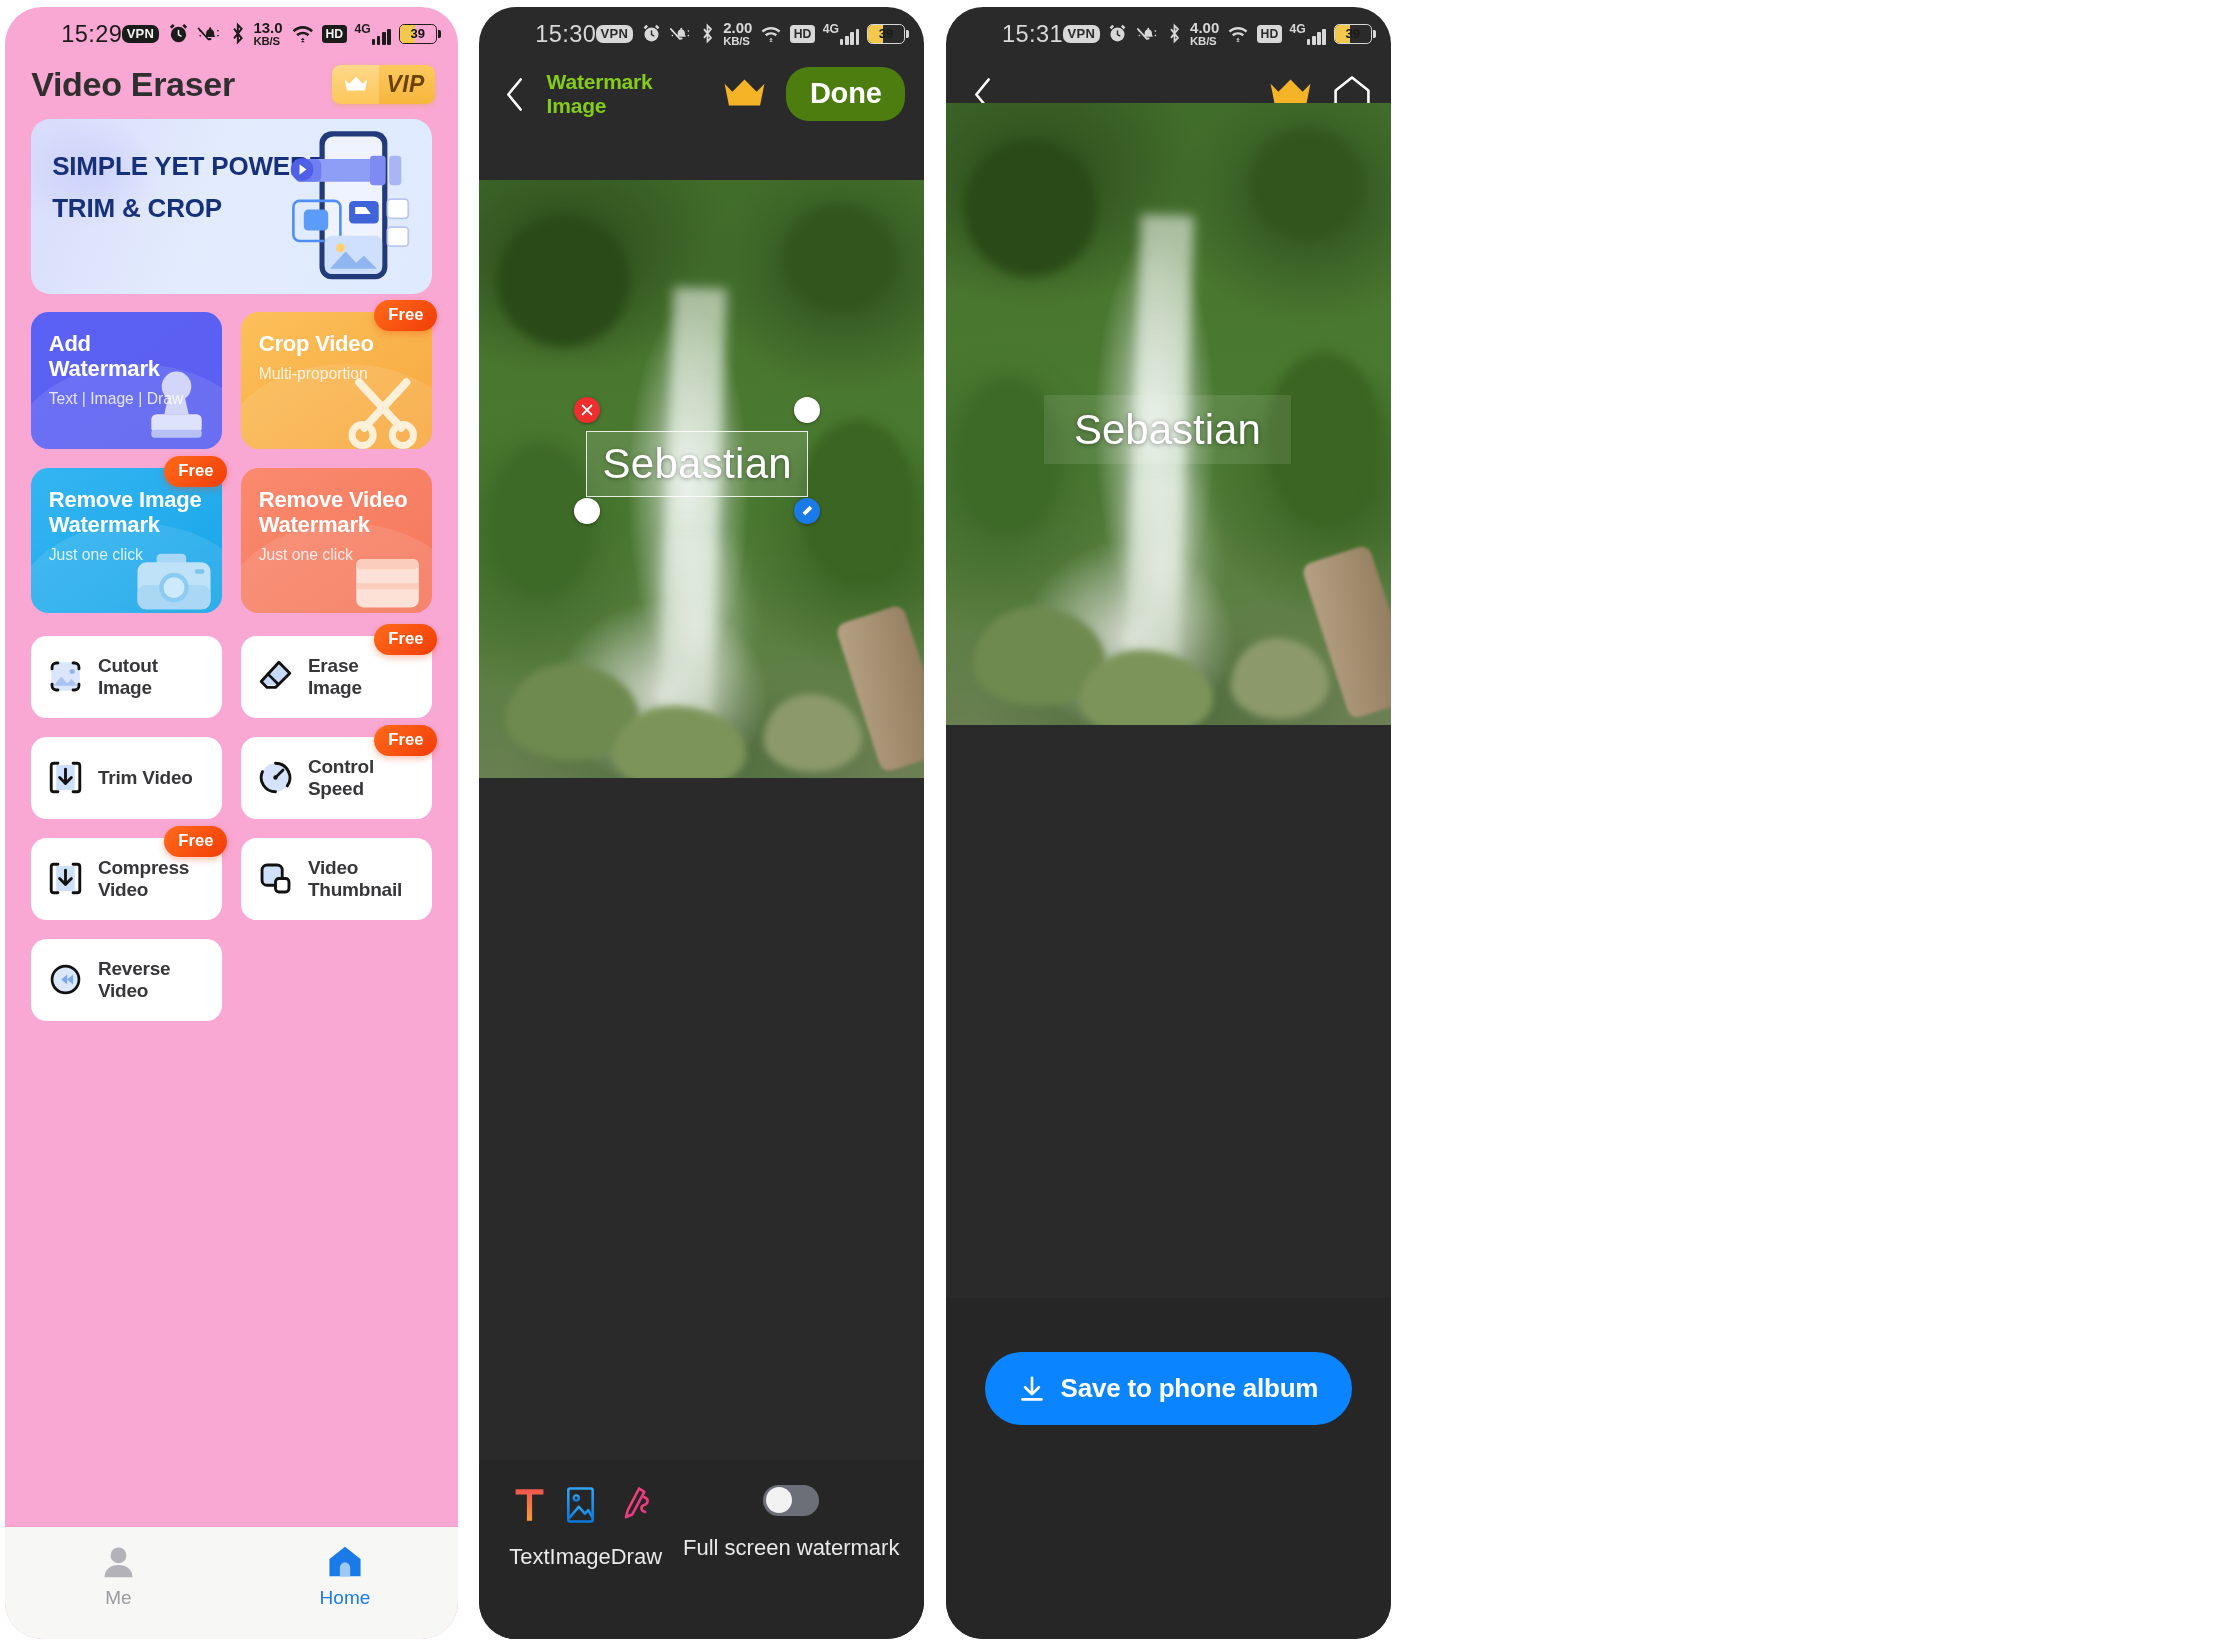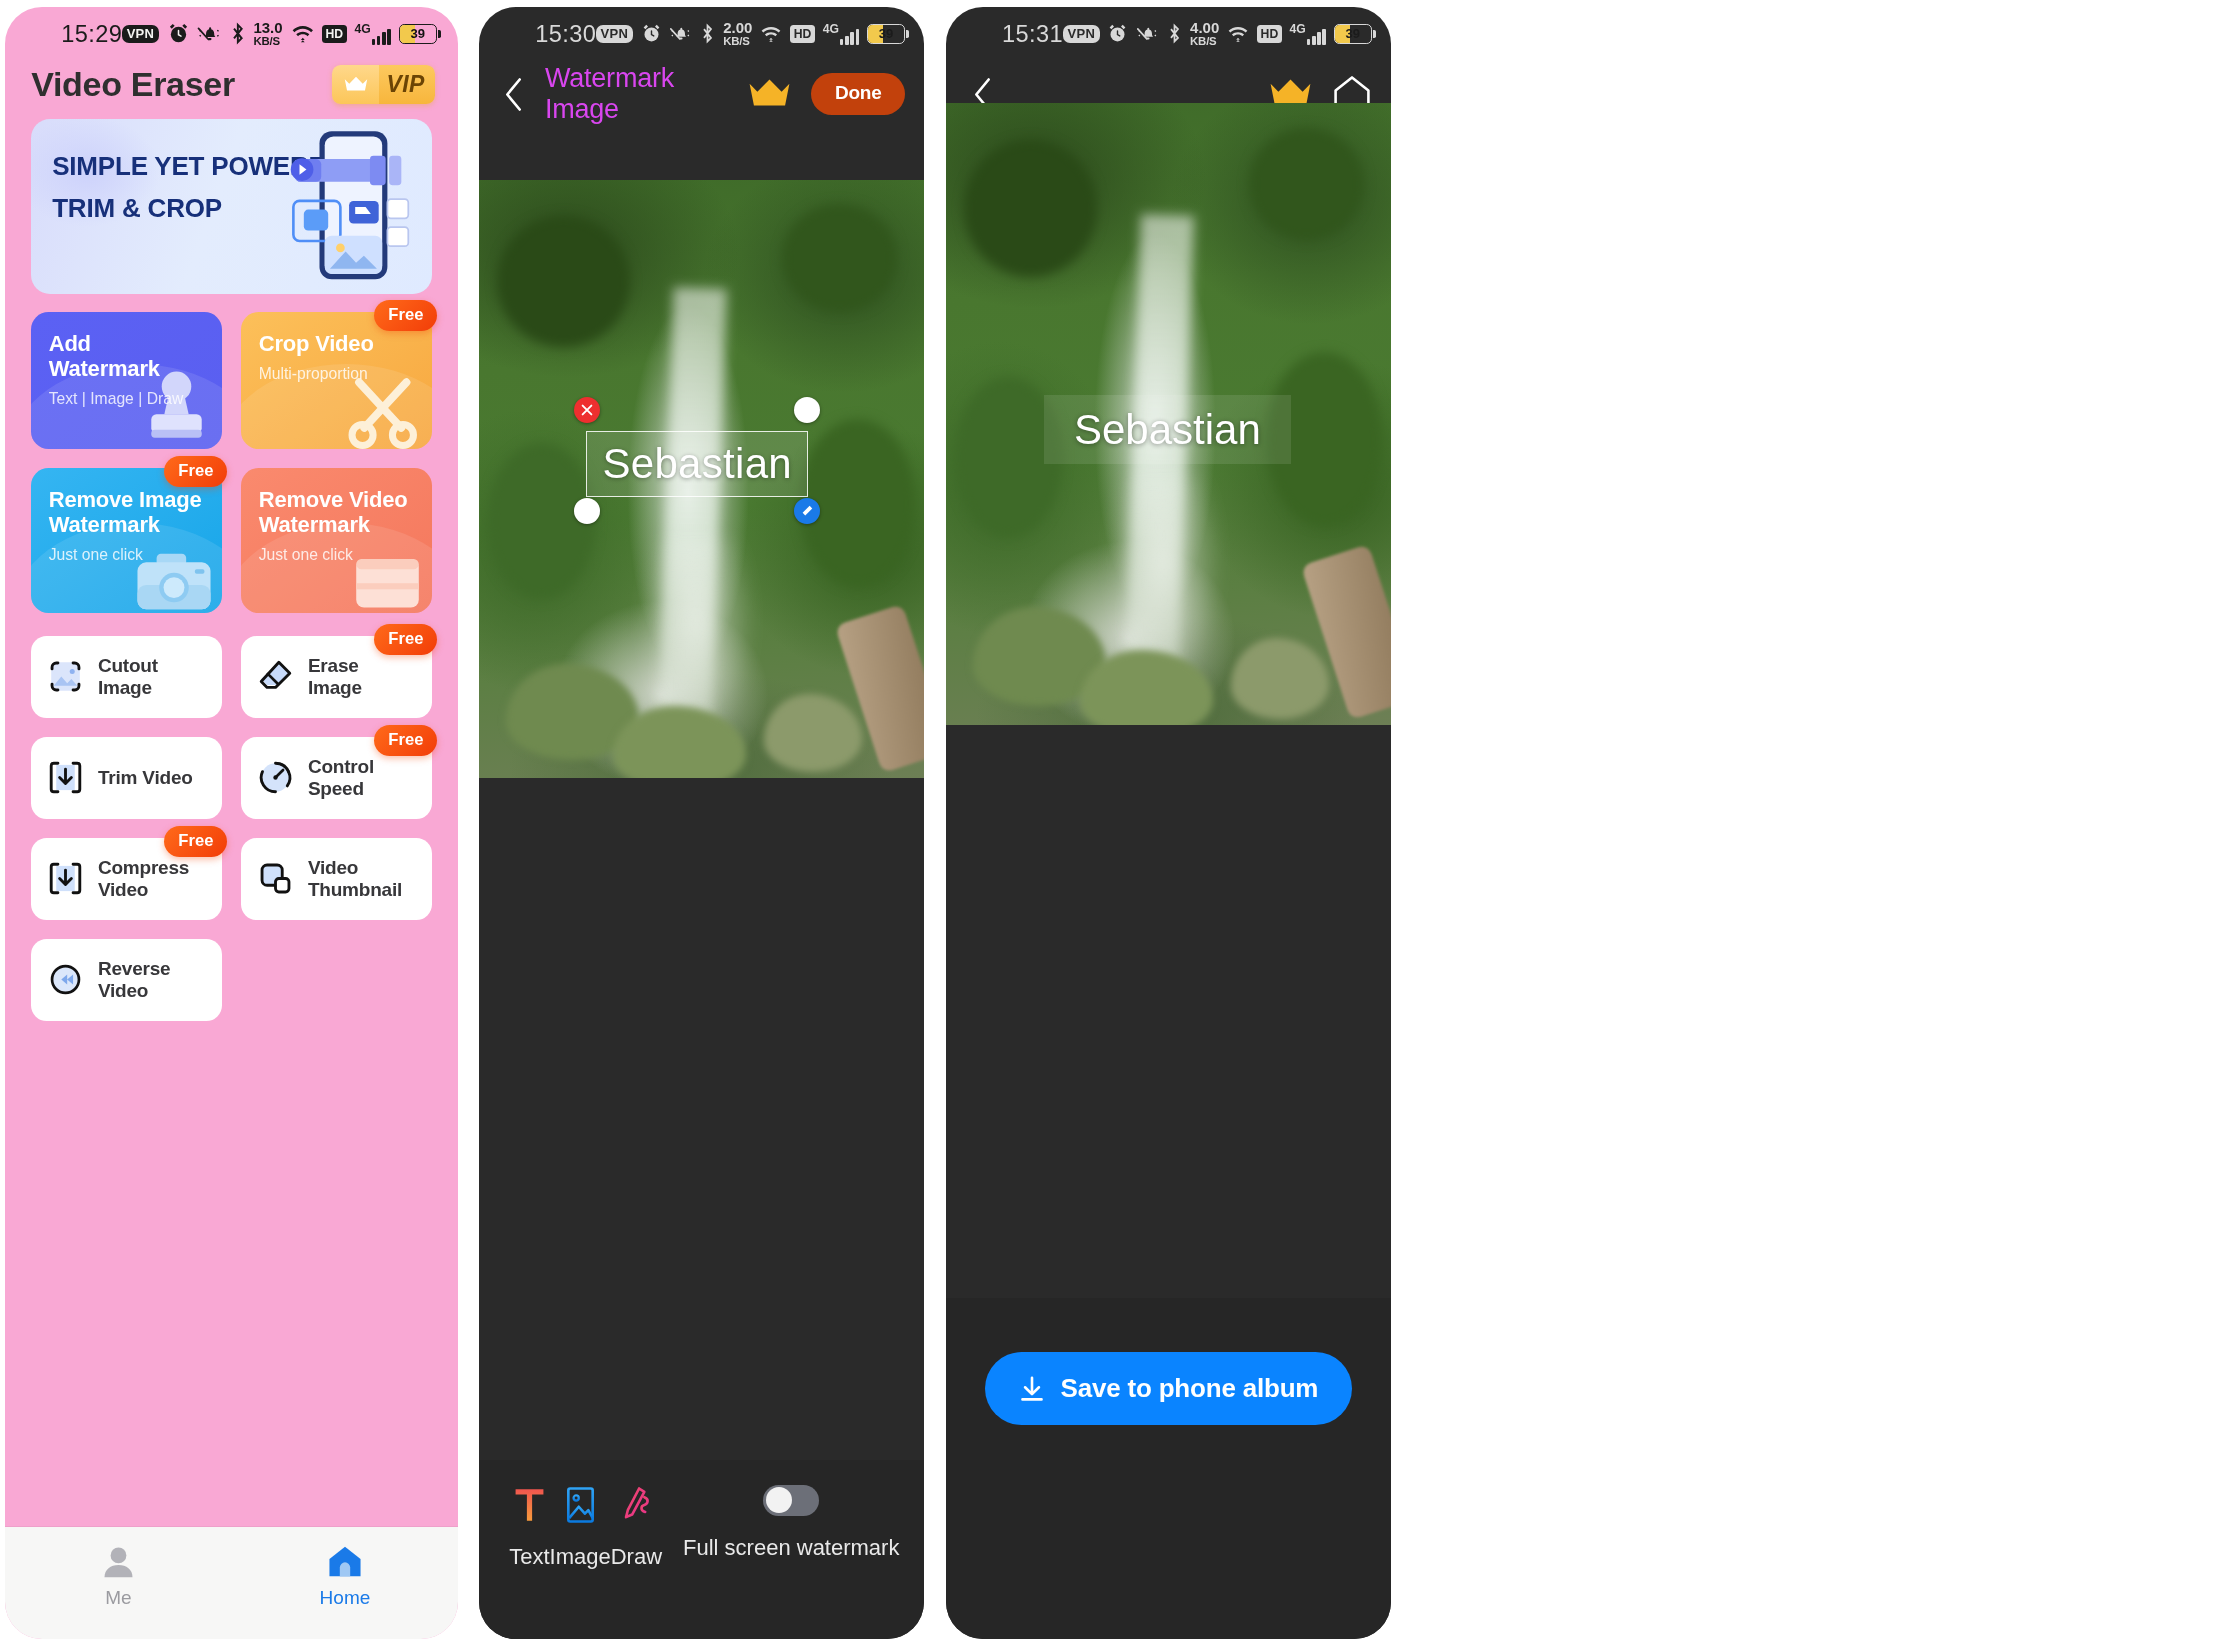--- a/index.html
+++ b/index.html
@@ -224,29 +224,29 @@
   .tab.idle  .tlabel { color: #9b9ba0; }
 
   
   .navbar {
     height: 66px;
     display: flex; align-items: center;
     padding: 0 19px 0 19px;
     gap: 15.7px;
   }
   .navbar .title {
-    font-size: 27px; color: #d946ef; font-weight: 400; letter-spacing: -0.2px;
+    font-size: 21px; color: #84cc16; font-weight: 700; letter-spacing: -0.2px;
   }
   .back-chev {
     width: 35px; height: 35px; display:flex; align-items:center; justify-content:center;
   }
   .nav-right { margin-left: auto; display: flex; align-items: center; gap: 19px; }
   .done-btn {
-    background: #c2410c; color: #fff;
-    font-size: 19px; font-weight: 600;
+    background: #4d7c0f; color: #fff;
+    font-size: 29px; font-weight: 600;
     padding: 9.6px 23.6px 11.4px; border-radius: 23px;
     letter-spacing: -0.2px;
   }
 
   .photo-wrap { position: relative; overflow: hidden; }
   .photo {
     position: relative; width: 100%; height: 100%;
     background:
       radial-gradient(ellipse 40% 26% at 41% 86%, #cfd6c9 0%, rgba(207,214,201,0) 60%),
       radial-gradient(ellipse 22% 50% at 47% 52%, #d5ddd4 0%, rgba(213,221,212,0) 62%),

